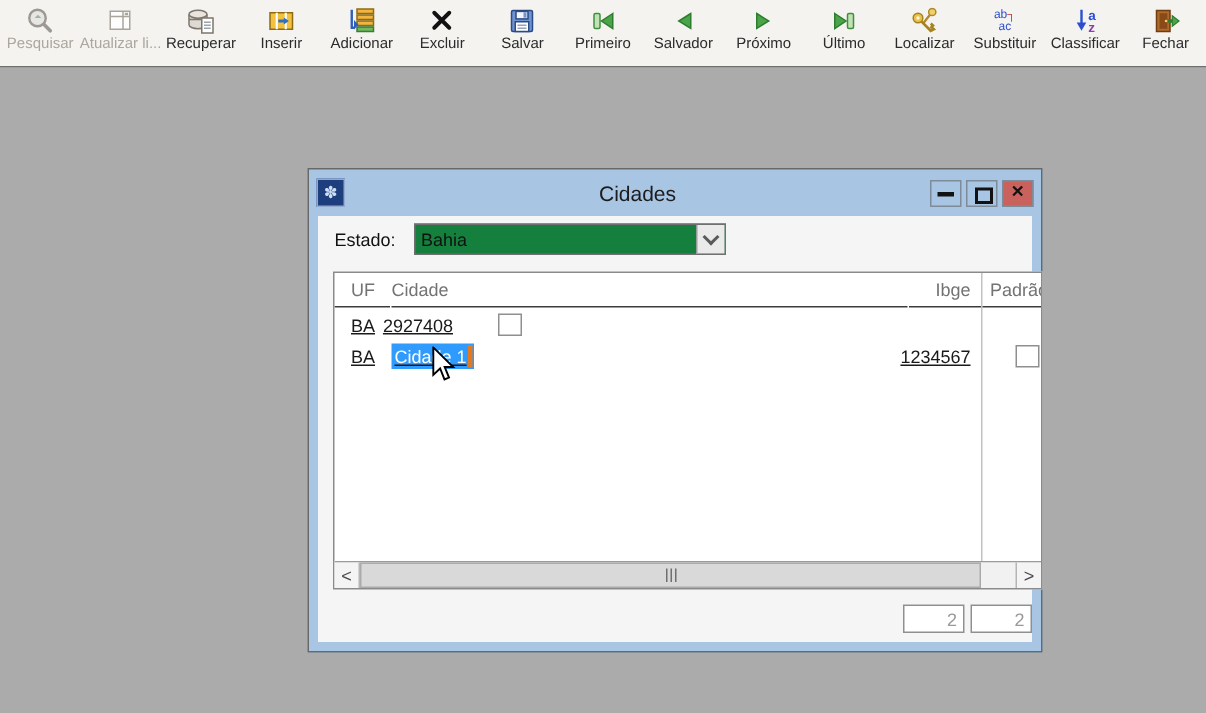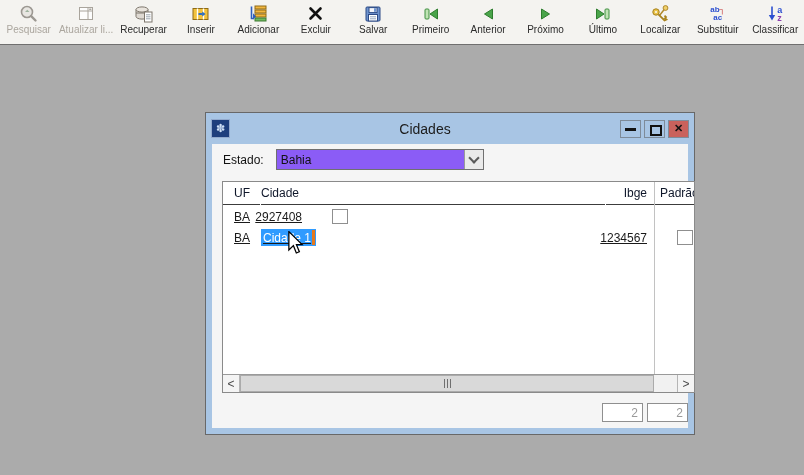--- a/index.html
+++ b/index.html
@@ -15,21 +15,21 @@
     background:#f4f3f0;border-bottom:1px solid #6f6f6f;
     display:flex;box-sizing:border-box;
   }
   .tb-btn{
     flex:1 1 0;display:flex;flex-direction:column;align-items:center;
     padding-top:3px;cursor:default;min-width:0;
   }
   .tb-icon{height:21px;display:flex;align-items:center;justify-content:center;}
   .tb-label{font-size:10px;color:#2b2b2b;white-space:nowrap;line-height:12px;}
   .tb-btn.disabled .tb-label{color:#aba69e;}
-  .rep{display:flex;flex-direction:column;align-items:center;font-weight:bold;font-size:8px;line-height:8px;}
+  .rep{display:flex;flex-direction:column;align-items:center;font-weight:normal;font-size:8px;line-height:8px;}
   .rep-top{color:#2b4fd0;}
   .rep-elbow{color:#c03030;}
   .rep-bottom{color:#2b4fd0;}
   .sort{display:flex;align-items:center;gap:1px;}
   .sort-letters{display:flex;flex-direction:column;font-size:9px;line-height:8px;font-weight:bold;}
   .sort-a{color:#2b4fd0;}
   .sort-z{color:#8b3fae;}
   
   .desktop{position:absolute;left:0;top:46px;width:804px;height:429px;background:#ababab;}
   
@@ -51,33 +51,33 @@
   .min-glyph{position:absolute;left:4px;right:4px;top:7px;height:3px;background:#121212;}
   .max-glyph{position:absolute;left:5px;top:4px;width:8px;height:7px;border:2px solid #121212;}
   .close-glyph{font-size:11px;font-weight:bold;color:#121212;line-height:1;}
   .content{
     position:absolute;left:6px;right:6px;top:31px;bottom:6px;
     background:#f5f5f5;
   }
   
   .estado-row{position:absolute;left:11px;top:5px;height:21px;display:flex;align-items:center;}
   .estado-label{font-size:12px;color:#111;margin-right:12px;}
-  .combo{width:208px;height:21px;background:#8b5cf6;border:1px solid #707070;
+  .combo{width:208px;height:21px;background:#15803d;border:1px solid #707070;
     display:flex;box-sizing:border-box;}
   .combo-value{flex:1;font-size:12px;color:#111;padding:3px 0 0 4px;}
   .combo-btn{width:19px;border-left:1px solid #9a9a9a;background:#eaeaea;
     display:flex;align-items:center;justify-content:center;box-sizing:border-box;}
   .chev-down{width:6px;height:6px;border-left:2px solid #5a5a5a;border-bottom:2px solid #5a5a5a;
     transform:rotate(-45deg);margin-top:-3px;}
   
   .grid{
     position:absolute;left:10px;top:37px;width:473px;height:212px;
     background:#fff;border:1px solid #8a8a8a;box-sizing:border-box;overflow:hidden;
   }
-  .grid-header{position:absolute;left:0;top:0;right:0;height:23px;display:flex;font-size:12px;color:#0f172a;}
+  .grid-header{position:absolute;left:0;top:0;right:0;height:23px;display:flex;font-size:12px;color:#737373;}
   .hcell{border-bottom:1px solid #3c3c3c;box-sizing:border-box;display:flex;align-items:center;}
   .c-uf{width:37px;margin-right:1px;padding-left:11px;}
   .c-cidade{width:344px;margin-right:1px;}
   .c-ibge{width:48px;margin-right:1px;justify-content:flex-end;padding-right:7px;text-align:right;}
   .c-padrao{flex:1;padding-left:5px;white-space:nowrap;overflow:hidden;}
   .grid-row{position:absolute;left:0;right:0;height:21px;display:flex;align-items:center;font-size:12px;color:#1a1a1a;}
   .row-0{top:24px;}
   .row-1{top:45px;}
   .rcell{box-sizing:border-box;display:flex;align-items:center;text-decoration:underline;}
   .r-uf{width:37px;margin-right:1px;padding-left:11px;}
@@ -212,21 +212,21 @@
     </span>
     <span class="tb-label">Primeiro</span>
   </div>
 
   <div class="tb-btn">
     <span class="tb-icon">
       <svg width="16" height="16">
           <path d="M12.5 3 L4.5 8 L12.5 13 Z" fill="#4aa44a" stroke="#2e7d2e"></path>
         </svg>
     </span>
-    <span class="tb-label">Anterior</span>
+    <span class="tb-label">Salvador</span>
   </div>
 
   <div class="tb-btn">
     <span class="tb-icon">
       <svg width="16" height="16">
           <path d="M3.5 3 L11.5 8 L3.5 13 Z" fill="#4aa44a" stroke="#2e7d2e"></path>
         </svg>
     </span>
     <span class="tb-label">Próximo</span>
   </div>
@@ -275,20 +275,32 @@
           </svg>
           <span class="sort-letters">
             <span class="sort-a">a</span>
             <span class="sort-z">z</span>
           </span>
         </span>
     </span>
     <span class="tb-label">Classificar</span>
   </div>
 
+  <div class="tb-btn">
+    <span class="tb-icon">
+      <svg width="19" height="18">
+          <rect x="3" y="2" width="9" height="14" fill="#b06a2a" stroke="#6e3d12"></rect>
+          <rect x="5" y="3.8" width="5.2" height="10.4" fill="#8a4a18"></rect>
+          <circle cx="9.4" cy="9" r="0.9" fill="#f0d06a"></circle>
+          <path d="M10.5 9 h4.5" stroke="#2e7d2e" stroke-width="2.2"></path>
+          <path d="M13.5 5.5 L18 9 L13.5 12.5 Z" fill="#4aa44a" stroke="#2e7d2e" stroke-width="0.8"></path>
+        </svg>
+    </span>
+    <span class="tb-label">Fechar</span>
+  </div>
 
 </div>
 
 <div class="desktop"></div>
 
 <div class="dialog">
 
   <div class="titlebar">
     <span class="sys-icon">
         <span>✽</span>

